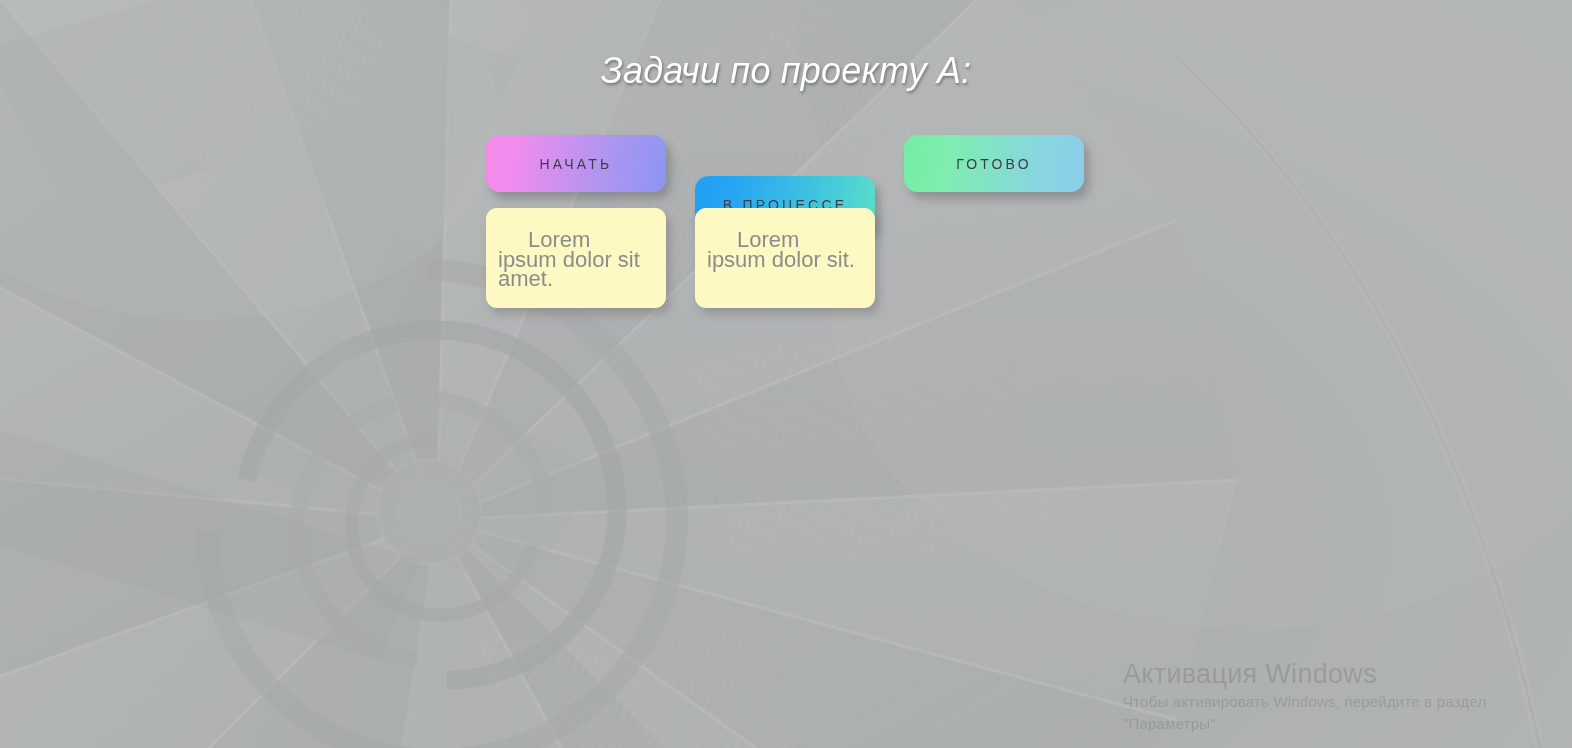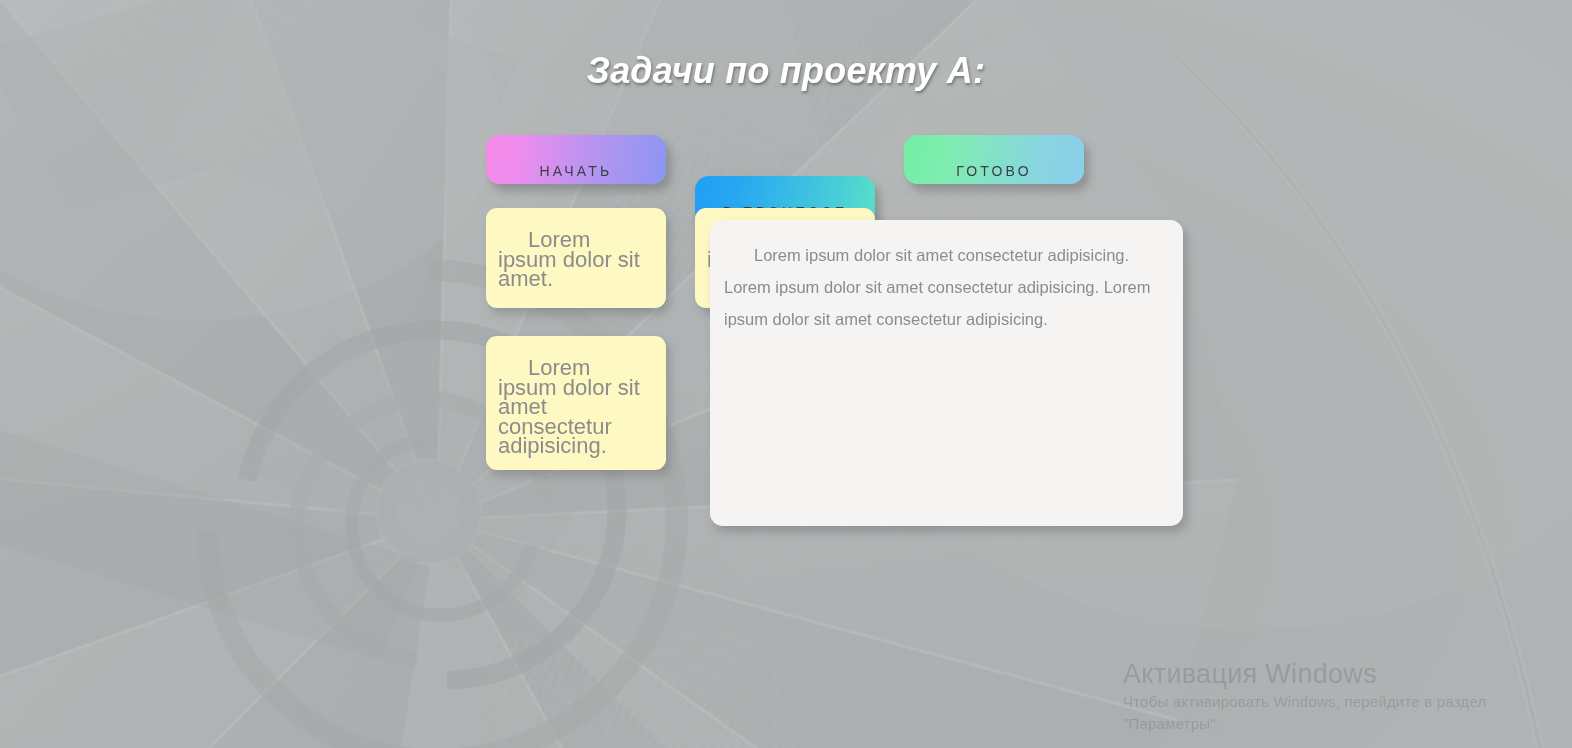--- a/index.html
+++ b/index.html
@@ -43,21 +43,21 @@
   }
 
   
   #page-title {
     position: absolute;
     top: 26px;
     left: 0;
     width: 1572px;
     text-align: center;
     font-size: 36px;
-    font-weight: bold;
+    font-weight: normal;
     font-style: italic;
     color: #ffffff;
     letter-spacing: 0.2px;
     text-shadow: 1px 2px 3px rgba(60,62,64,0.55);
     white-space: nowrap;
   }
 
   
   #board {
     position: absolute;
@@ -71,32 +71,32 @@
     width: 180px;
   }
   #column-start    { left: 0px;   width: 180px; }
   #column-progress { left: 209px; width: 180px; }
   #column-done     { left: 418px; width: 180px; border-radius: 22px; }
 
   .col-button {
     display: block;
     box-sizing: border-box;
     width: 100%;
-    height: 49px;
+    height: 57px;
     border: none;
     border-radius: 14px;
     font-family: "Liberation Sans", sans-serif;
     font-size: 14px;
     font-weight: 500;
     letter-spacing: 3.2px;
     color: #3a3f45;
     text-align: center;
     cursor: pointer;
     box-shadow: 5px 7px 9px rgba(90,92,94,0.40);
-    padding: 8px;
+    padding: 0;
     line-height: 56px;
     white-space: nowrap;
     overflow: hidden;
   }
   #btn-start    { background: linear-gradient(100deg, #f58ae8 0%, #ef8cee 18%, #b295f0 62%, #8b96f2 100%); }
   #btn-progress { background: linear-gradient(100deg, #1e9ff5 0%, #27a6f2 22%, #43c8dc 70%, #5adfc9 100%); margin-top: 41px; }
   #btn-done     { background: linear-gradient(100deg, #72eea3 0%, #7fedb0 25%, #88d5e0 75%, #8ccdec 100%); }
 
   
   .card-stack {
@@ -284,37 +284,35 @@
 <div id="page">
 
   <h1 id="page-title">Задачи по проекту А:</h1>
 
   <div id="board">
 
     <div class="column" id="column-start">
       <button class="col-button" id="btn-start">НАЧАТЬ</button>
       <div class="card-stack">
         <div class="card small" id="card-start-1">Lorem ipsum dolor sit amet.</div>
-        <div class="card small" id="card-start-2">Lorem ipsum dolor sit amet consectetur adipisicing.</div>
       </div>
     </div>
 
     <div class="column" id="column-progress">
       <button class="col-button" id="btn-progress">В ПРОЦЕССЕ</button>
       <div class="card-stack">
         <div class="card small" id="card-progress-1">Lorem ipsum dolor sit.</div>
       </div>
     </div>
 
     <div class="column" id="column-done">
       <button class="col-button" id="btn-done">ГОТОВО</button>
     </div>
 
   </div>
 
-  <div id="card-done-wide">Lorem ipsum dolor sit amet consectetur adipisicing. Lorem ipsum dolor sit amet consectetur adipisicing. Lorem ipsum dolor sit amet consectetur adipisicing.</div>
 
   <div id="win-activation">
     <div id="win-activation-title">Активация Windows</div>
     <div id="win-activation-sub">Чтобы активировать Windows, перейдите в раздел "Параметры".</div>
   </div>
 
 </div>
 
 </body></html>

